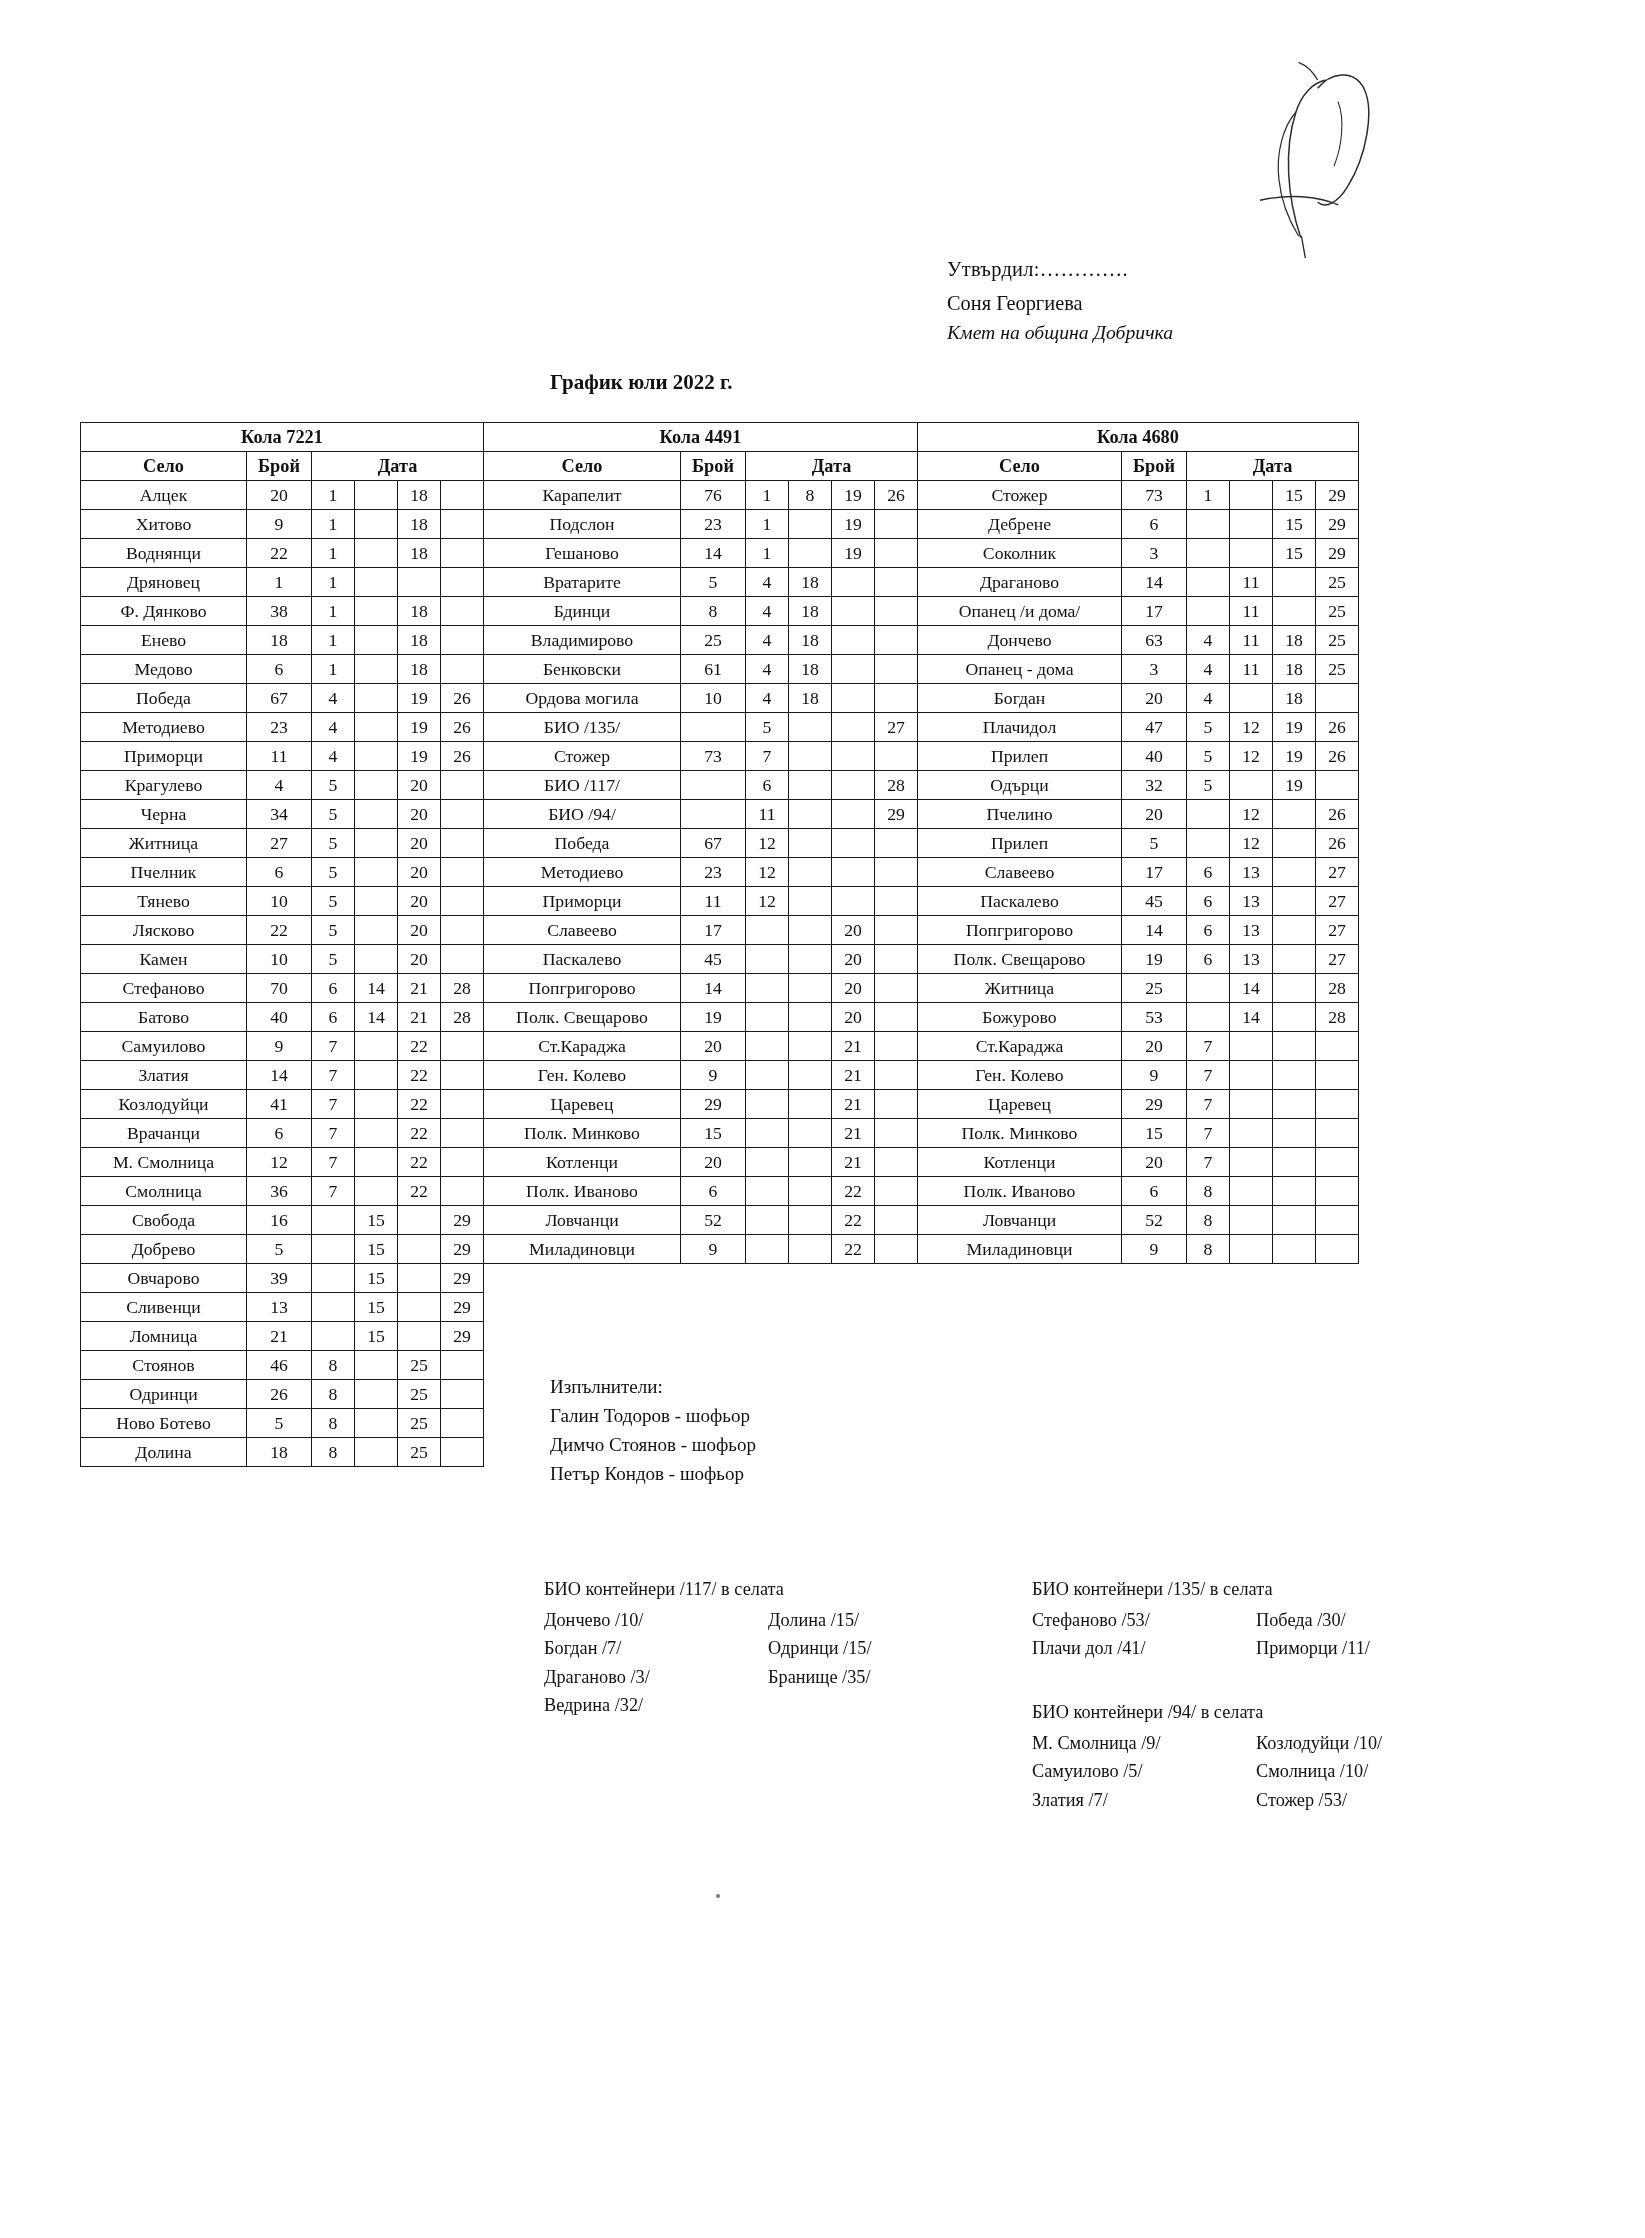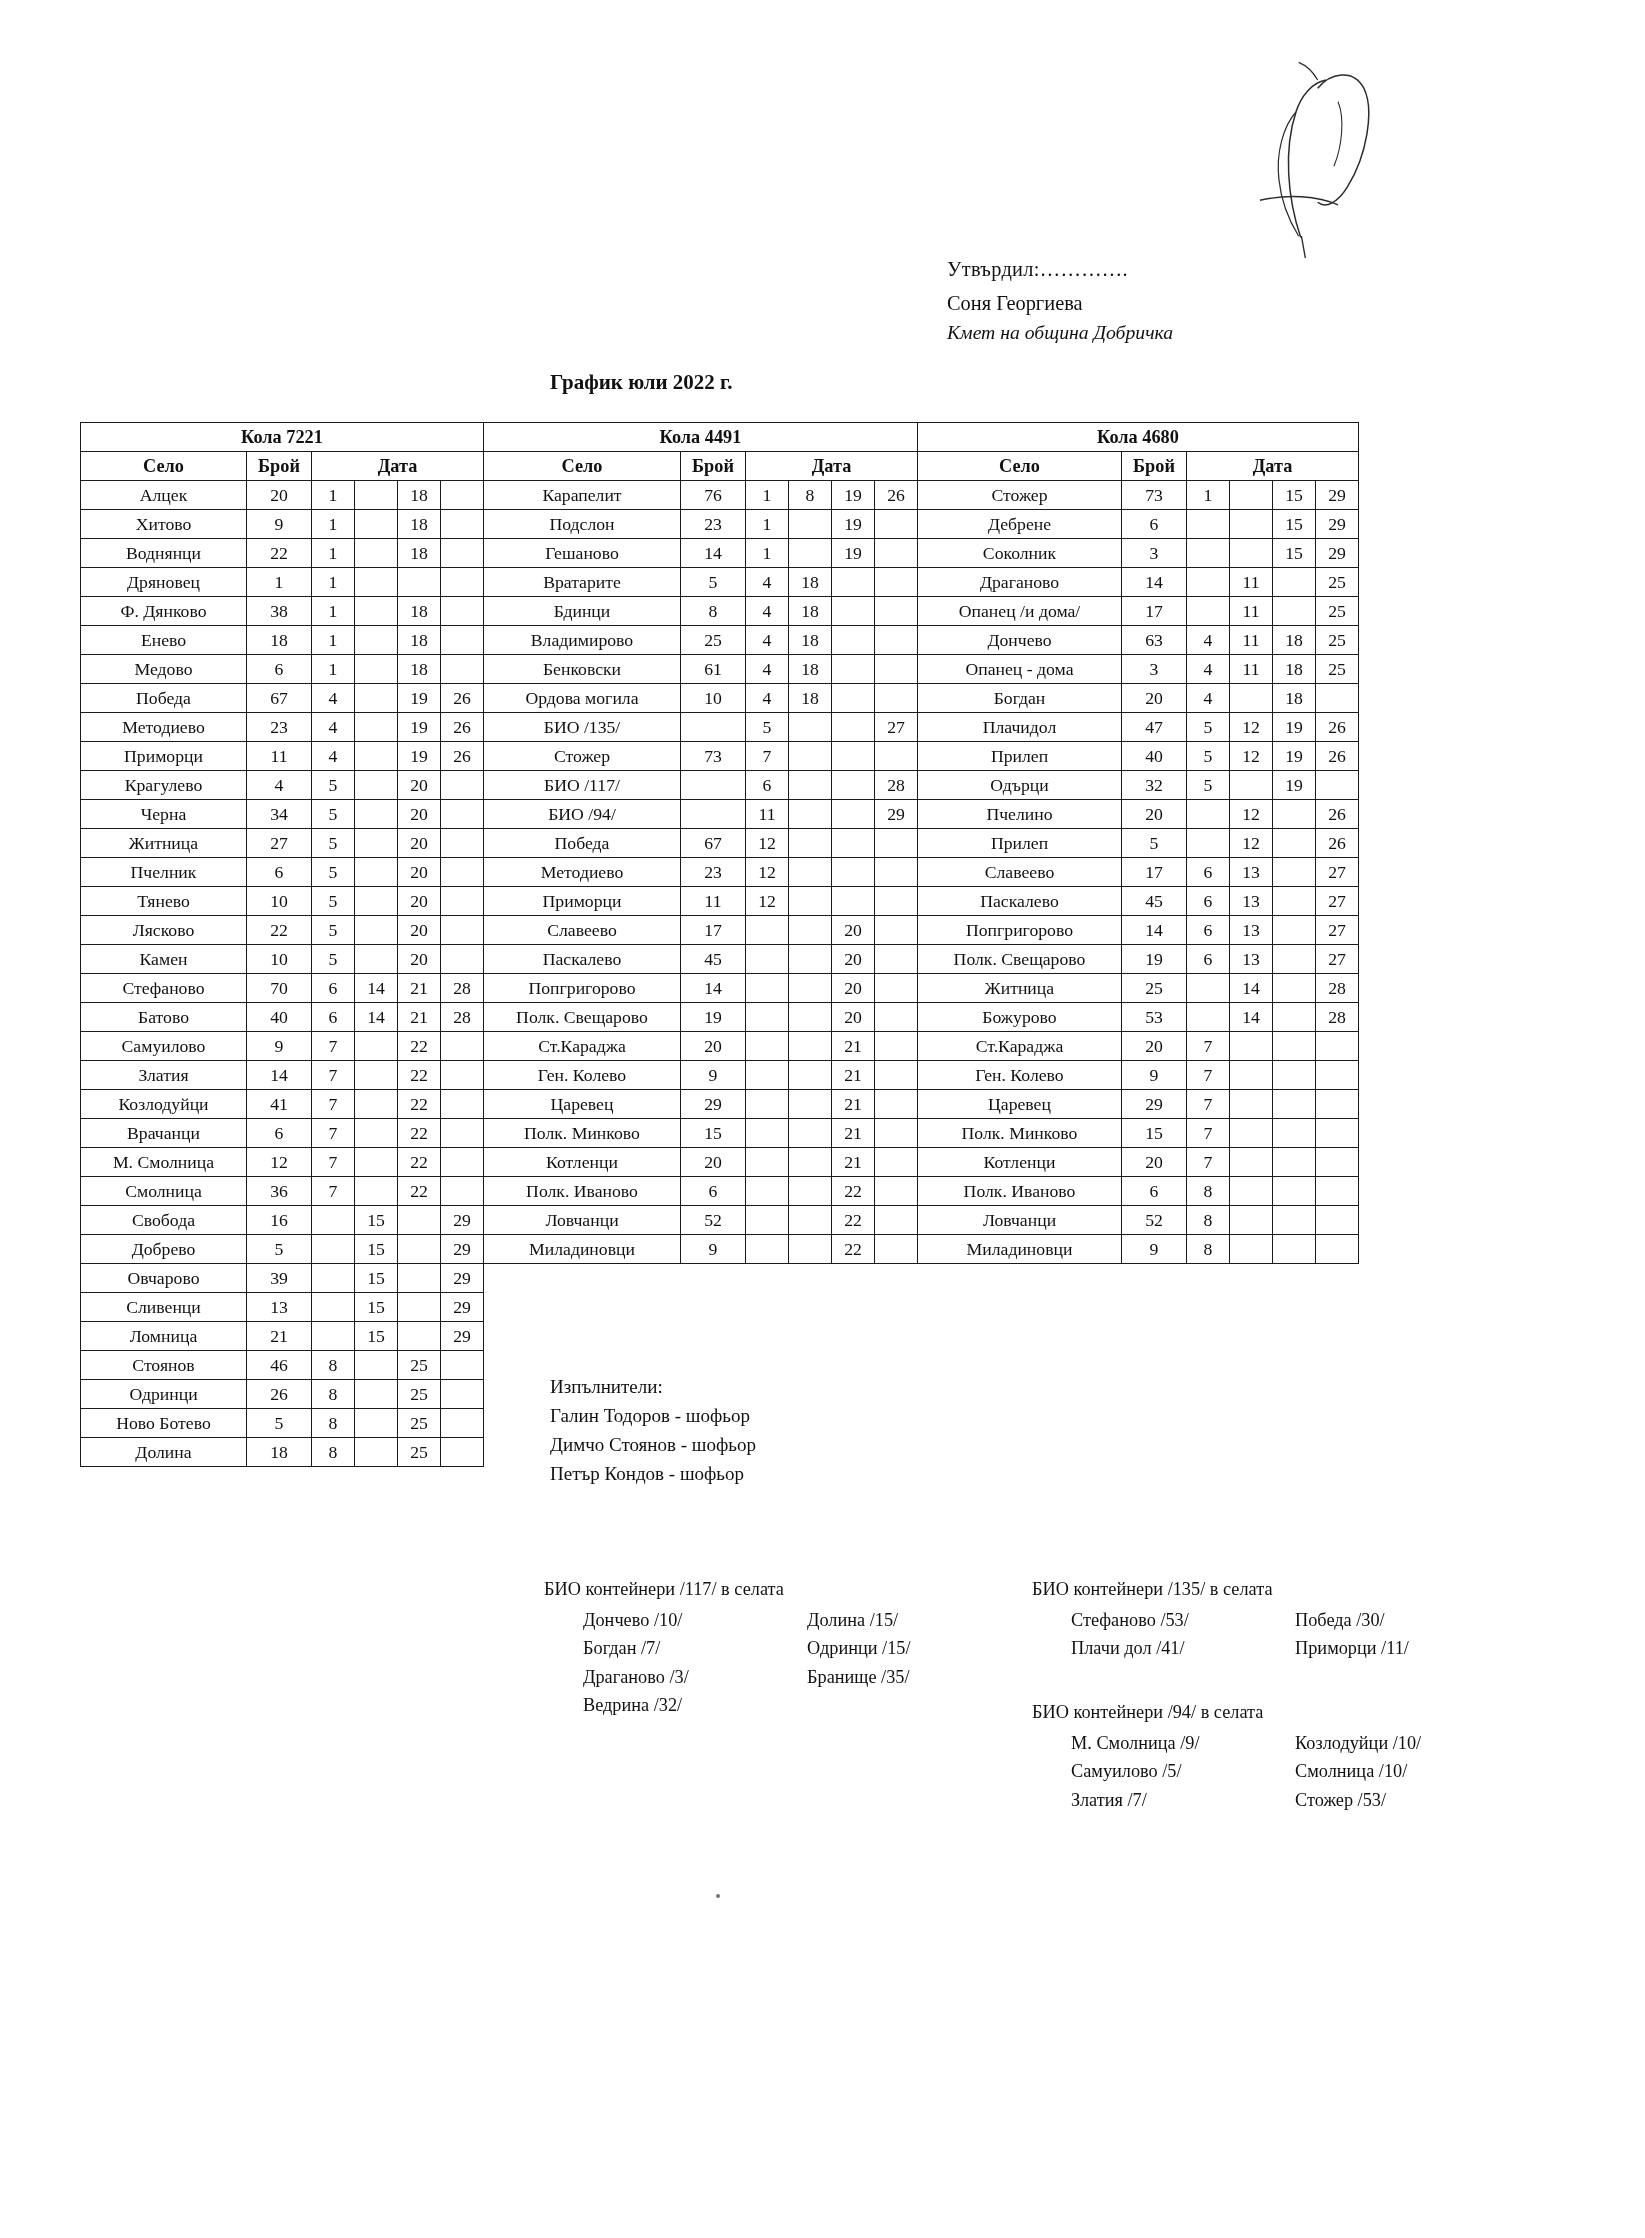--- a/index.html
+++ b/index.html
@@ -115,21 +115,21 @@
     font-size: 18.3px;
     line-height: 1.55;
   }
   .bio-title { margin-bottom: 2.7px; white-space: nowrap; }
   .bio-cols {
     display: flex;
   }
   .bio-col {
     min-width: 224px;
   }
-  .bio-col div { white-space: nowrap; margin-left: 39px; }
+  .bio-col div { white-space: nowrap; }
 
   #bio117 { left: 544px; top: 1575px; }
   #bio135 { left: 1032px; top: 1575px; }
   #bio94  { left: 1032px; top: 1698px; }
 
   .stray-dot {
     position: absolute;
     left: 716px;
     top: 1894px;
     width: 4.1px; height: 4.1px;

